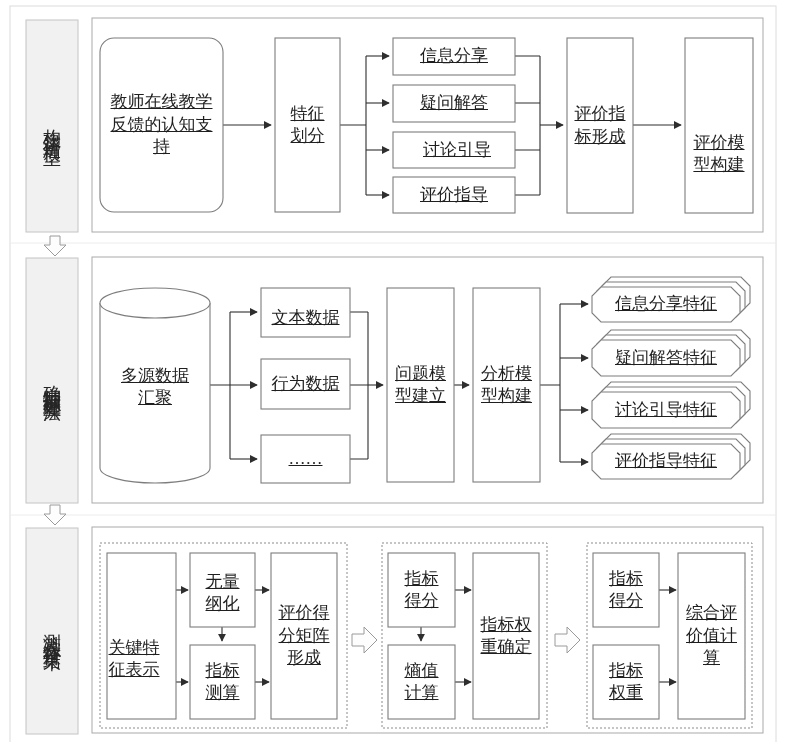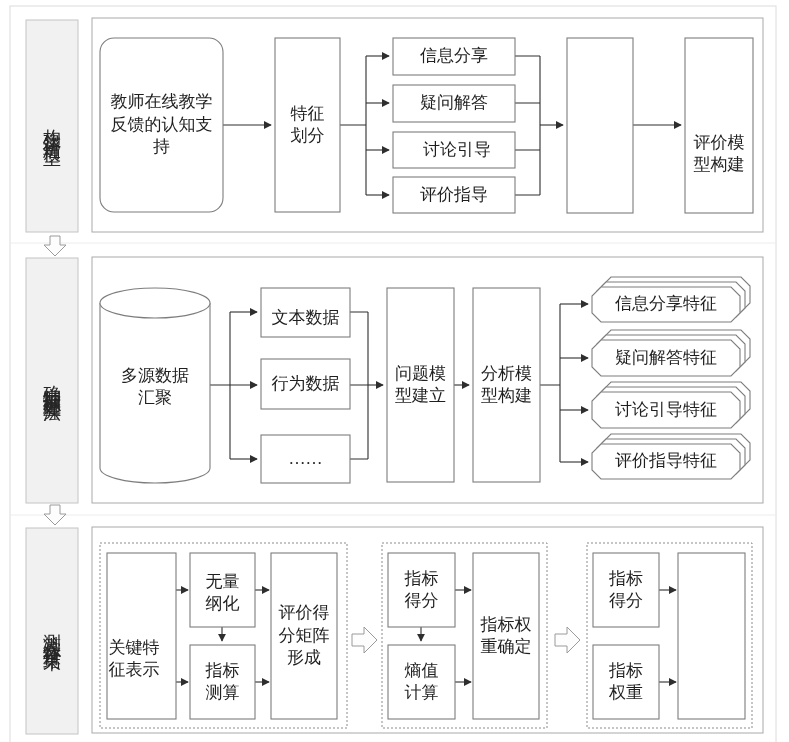--- a/index.html
+++ b/index.html
@@ -12,20 +12,21 @@
   }
   #diagram-svg{position:absolute;left:0;top:0;}
   .nt{
     position:absolute;
     display:flex;align-items:center;justify-content:center;
     text-align:center;
     white-space:pre-line;
     font-size:17px;line-height:1.32;
     color:#1f1f1f;
     pointer-events:none;
+    text-decoration:underline;
   }
   .vlab{
     position:absolute;
     display:flex;align-items:center;justify-content:center;
     writing-mode:vertical-rl;text-orientation:upright;
     font-size:18px;letter-spacing:4px;
     color:#262626;
     pointer-events:none;
   }
 </style>
@@ -175,20 +176,22 @@
 
   <div class="nt" style="left:100px;top:38px;width:123px;height:174px">教师在线教学
 反馈的认知支
 持</div>
   <div class="nt" style="left:275px;top:38px;width:65px;height:174px">特征
 划分</div>
   <div class="nt" style="left:393px;top:38px;width:122px;height:37px">信息分享</div>
   <div class="nt" style="left:393px;top:85px;width:122px;height:37px">疑问解答</div>
   <div class="nt" style="left:396px;top:132px;width:122px;height:36px">讨论引导</div>
   <div class="nt" style="left:393px;top:177px;width:122px;height:36px">评价指导</div>
+  <div class="nt" style="left:567px;top:38px;width:66px;height:175px">评价指
+标形成</div>
   <div class="nt" style="left:685px;top:50px;width:68px;height:208px">评价模
 型构建</div>
 
   <div class="nt" style="left:100px;top:328px;width:110px;height:118px">多源数据
 汇聚</div>
   <div class="nt" style="left:261px;top:288px;width:89px;height:60px">文本数据</div>
   <div class="nt" style="left:261px;top:359px;width:89px;height:50px">行为数据</div>
   <div class="nt" style="left:261px;top:435px;width:89px;height:48px">……</div>
   <div class="nt" style="left:387px;top:288px;width:67px;height:194px">问题模
 型建立</div>
@@ -211,14 +214,17 @@
   <div class="nt" style="left:388px;top:553px;width:67px;height:74px">指标
 得分</div>
   <div class="nt" style="left:388px;top:645px;width:67px;height:74px">熵值
 计算</div>
   <div class="nt" style="left:473px;top:553px;width:66px;height:166px">指标权
 重确定</div>
   <div class="nt" style="left:593px;top:553px;width:66px;height:74px">指标
 得分</div>
   <div class="nt" style="left:593px;top:645px;width:66px;height:74px">指标
 权重</div>
+  <div class="nt" style="left:678px;top:553px;width:67px;height:166px">综合评
+价值计
+算</div>
 
 </div>
 
 </body></html>

